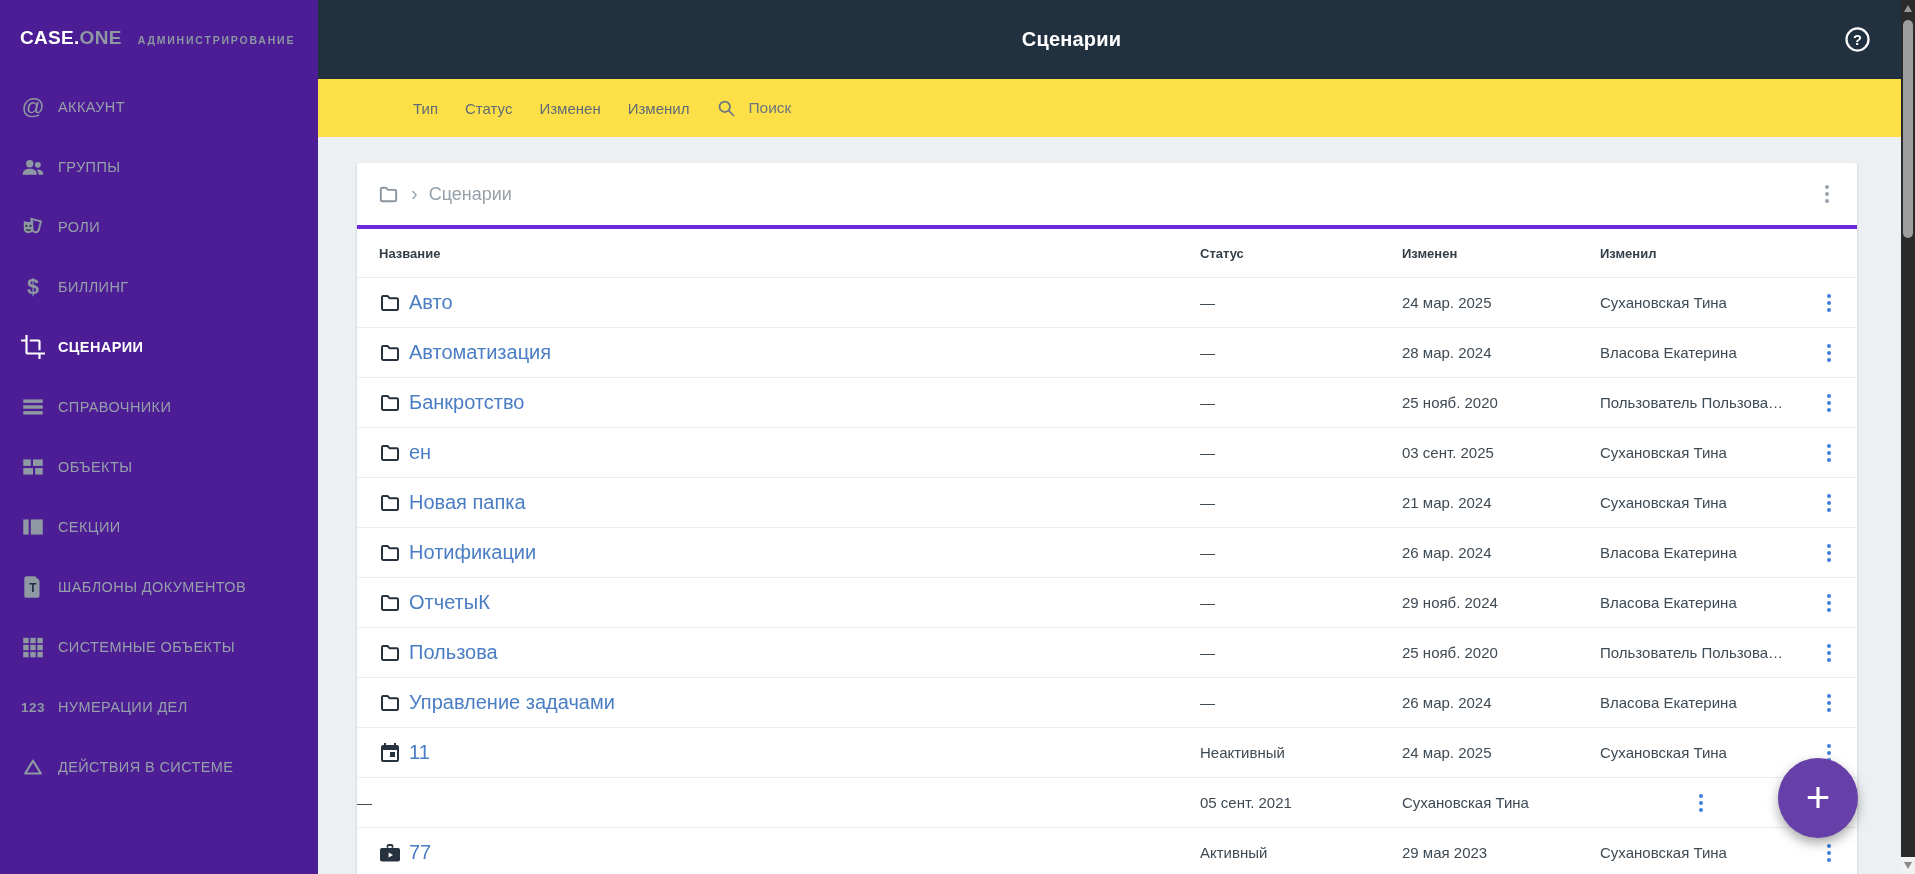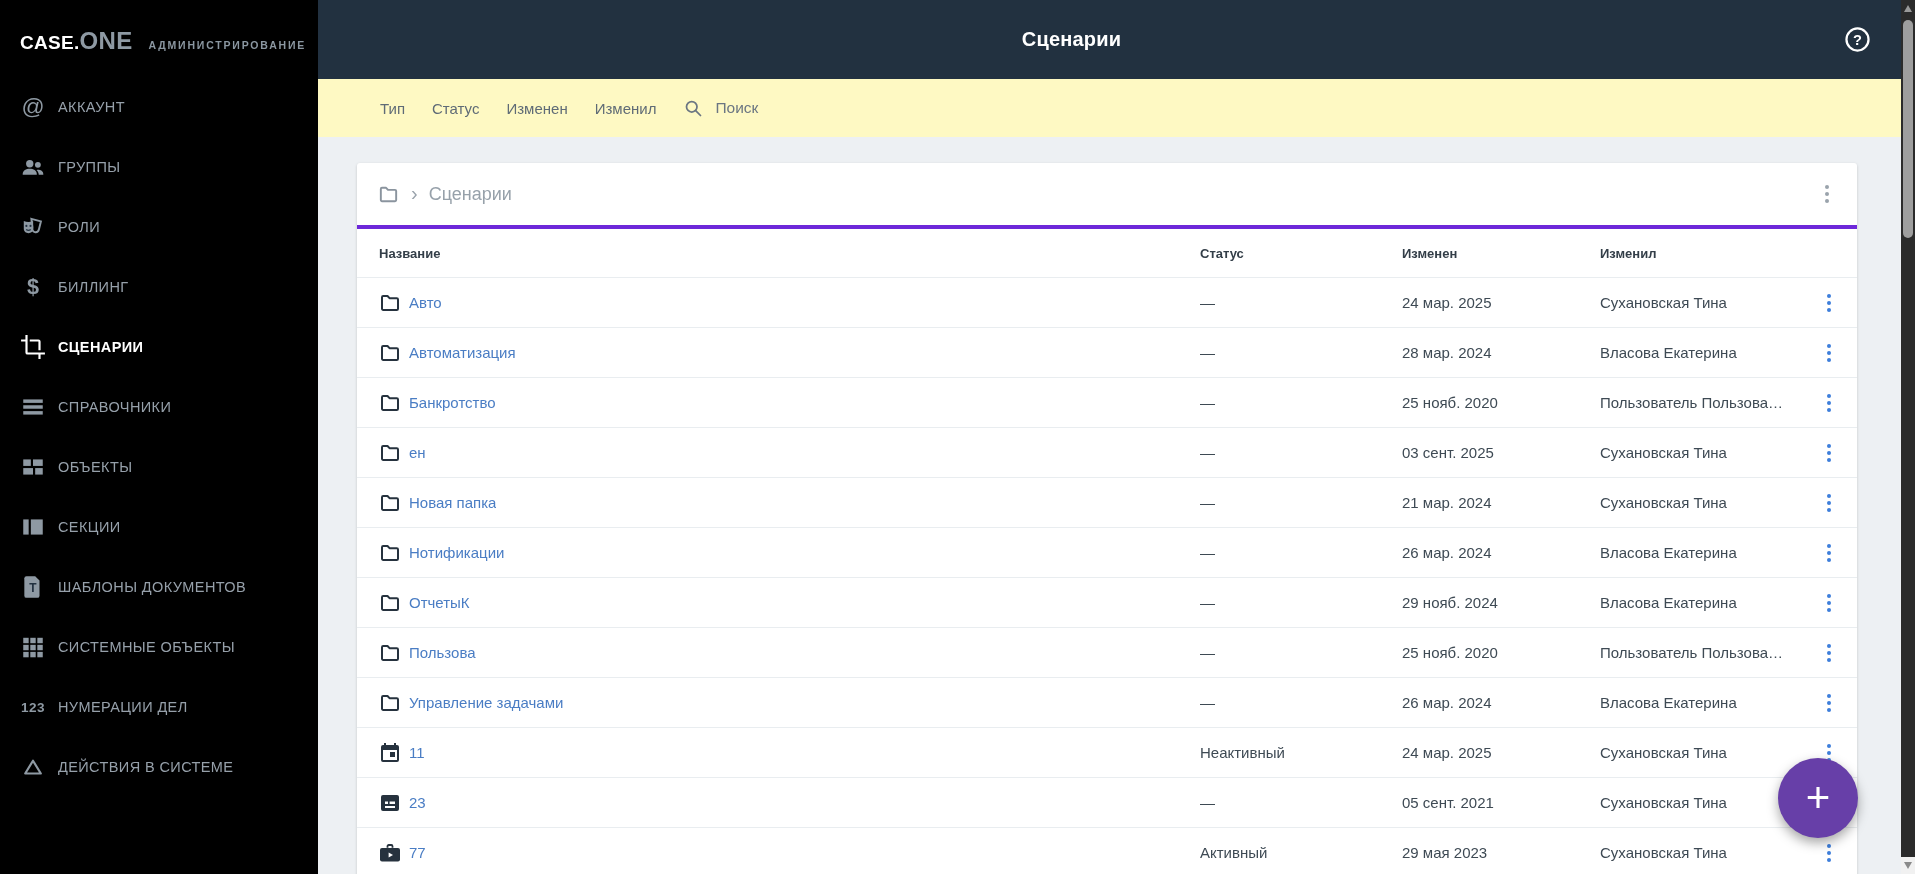--- a/index.html
+++ b/index.html
@@ -1,43 +1,43 @@
 <!DOCTYPE html>
 <html><head>
 <meta charset="utf-8">
 <style>
   * { margin:0; padding:0; box-sizing:border-box; }
   html,body { width:1915px; height:874px; overflow:hidden; }
   body { font-family:"Liberation Sans", sans-serif; background:#edf0f3; }
   .app { position:relative; width:1915px; height:874px; overflow:hidden; }
 
   
-  .sidebar { position:absolute; left:0; top:0; width:318px; height:874px; background:#000000; z-index:5; }
+  .sidebar { position:absolute; left:0; top:0; width:318px; height:874px; background:#4c1d95; z-index:5; }
   .logo-row { display:flex; align-items:baseline; padding:27px 0 0 20px; }
   .logo-main { font-size:19px; font-weight:bold; color:#ffffff; letter-spacing:.3px; }
-  .logo-sub { font-size:24px; font-weight:bold; color:#8e99a3; letter-spacing:.3px; }
+  .logo-sub { font-size:19px; font-weight:bold; color:#8e99a3; letter-spacing:.3px; }
   .logo-caption { font-size:10.5px; font-weight:bold; color:#8b97a1; letter-spacing:1.8px; margin-left:16px; }
   .side-nav { position:absolute; top:77px; left:0; right:0; }
   .side-item { display:flex; align-items:center; height:60px; padding-left:20px; cursor:pointer; color:#96a0aa; }
   .side-item .s-icon { width:26px; height:26px; flex:0 0 26px; color:#8e99a3; }
   .side-item .s-label { margin-left:12px; font-size:14.5px; letter-spacing:.4px; }
   .side-item.active { color:#ffffff; }
   .side-item.active .s-icon { color:#ffffff; }
   .side-item.active .s-label { font-weight:bold; }
   svg text { font-family:"Liberation Sans", sans-serif; }
 
   
   .topbar { position:absolute; left:318px; right:0; top:0; height:79px; background:#223140;
             display:flex; align-items:center; justify-content:center; padding-right:90px; }
   .topbar-title { color:#ffffff; font-size:20px; font-weight:bold; letter-spacing:.2px; }
   .help-btn { position:absolute; right:44px; top:26px; width:27px; height:27px; cursor:pointer; }
 
   
-  .filterbar { position:absolute; left:318px; right:14px; top:79px; height:58px; background:#fef9c3;
-               display:flex; align-items:center; padding-left:62px; }
+  .filterbar { position:absolute; left:318px; right:14px; top:79px; height:58px; background:#fde047;
+               display:flex; align-items:center; padding-left:95px; }
   .filter-items { display:flex; align-items:center; gap:27px; }
   .filter-item { font-size:15px; color:#5f6b76; cursor:pointer; white-space:nowrap; }
   .search-wrap { display:flex; align-items:center; margin-left:27px; }
   .search-wrap svg { width:21px; height:21px; color:#6b7682; }
   .search-input { border:none; outline:none; font-size:15.5px; color:#37424d; margin-left:11px; width:220px;
                   font-family:"Liberation Sans", sans-serif; background:transparent; }
   .search-input::placeholder { color:#6b7682; opacity:1; }
 
   
   .content { position:absolute; left:318px; right:14px; top:137px; bottom:0; background:#edf0f3; overflow:hidden; }
@@ -55,21 +55,21 @@
   .kebab.blue i { background:#3d7edb; }
 
   .tbl-grid { display:grid; grid-template-columns:843px 202px 198px 1fr 56px; align-items:center; }
   .tbl-head { height:53px; border-top:4px solid #6d28d9; border-bottom:1px solid #e9edf0; }
   .tbl-head .th { font-size:13px; font-weight:bold; color:#333e48; }
   .th-name { padding-left:22px; }
 
   .tbl-row { height:50px; border-bottom:1px solid #e9edf0; }
   .cell-name { display:flex; align-items:center; padding-left:21px; min-width:0; }
   .row-icon { width:24px; height:24px; flex:0 0 24px; color:#26323e; }
-  .row-link { margin-left:7px; font-size:15px; color:#4a7dc4; text-decoration:none; white-space:nowrap;
+  .row-link { margin-left:7px; font-size:20px; color:#4a7dc4; text-decoration:none; white-space:nowrap;
               overflow:hidden; text-overflow:ellipsis; cursor:pointer; }
   .cell-text { font-size:15px; color:#3e4a54; white-space:nowrap; overflow:hidden; text-overflow:ellipsis; padding-right:14px; }
   .cell-kebab { display:flex; justify-content:center; }
 
   
   .fab { position:absolute; left:1778px; top:758px; width:80px; height:80px; border-radius:50%;
          background:#673fa8; box-shadow:0 5px 12px rgba(0,0,0,.35); border:none; cursor:pointer;
          color:#ffffff; font-size:42px; font-weight:300; line-height:74px; text-align:center; z-index:20;
          font-family:"Liberation Sans", sans-serif; }
 
@@ -488,26 +488,20 @@
     <div class="cell-text c-modified-by">Сухановская Тина</div>
     <div class="cell-kebab">
       <button class="kebab blue">
                 <i></i>
                 <i></i>
                 <i></i>
               </button>
     </div>
   </div>
           <div class="tbl-grid tbl-row">
-    <div class="cell-name">
-      <svg class="row-icon">
-                <use href="#row-subtitles"></use>
-              </svg>
-      <a class="row-link">23</a>
-    </div>
     <div class="cell-text c-status">—</div>
     <div class="cell-text c-modified">05 сент. 2021</div>
     <div class="cell-text c-modified-by">Сухановская Тина</div>
     <div class="cell-kebab">
       <button class="kebab blue">
                 <i></i>
                 <i></i>
                 <i></i>
               </button>
     </div>

